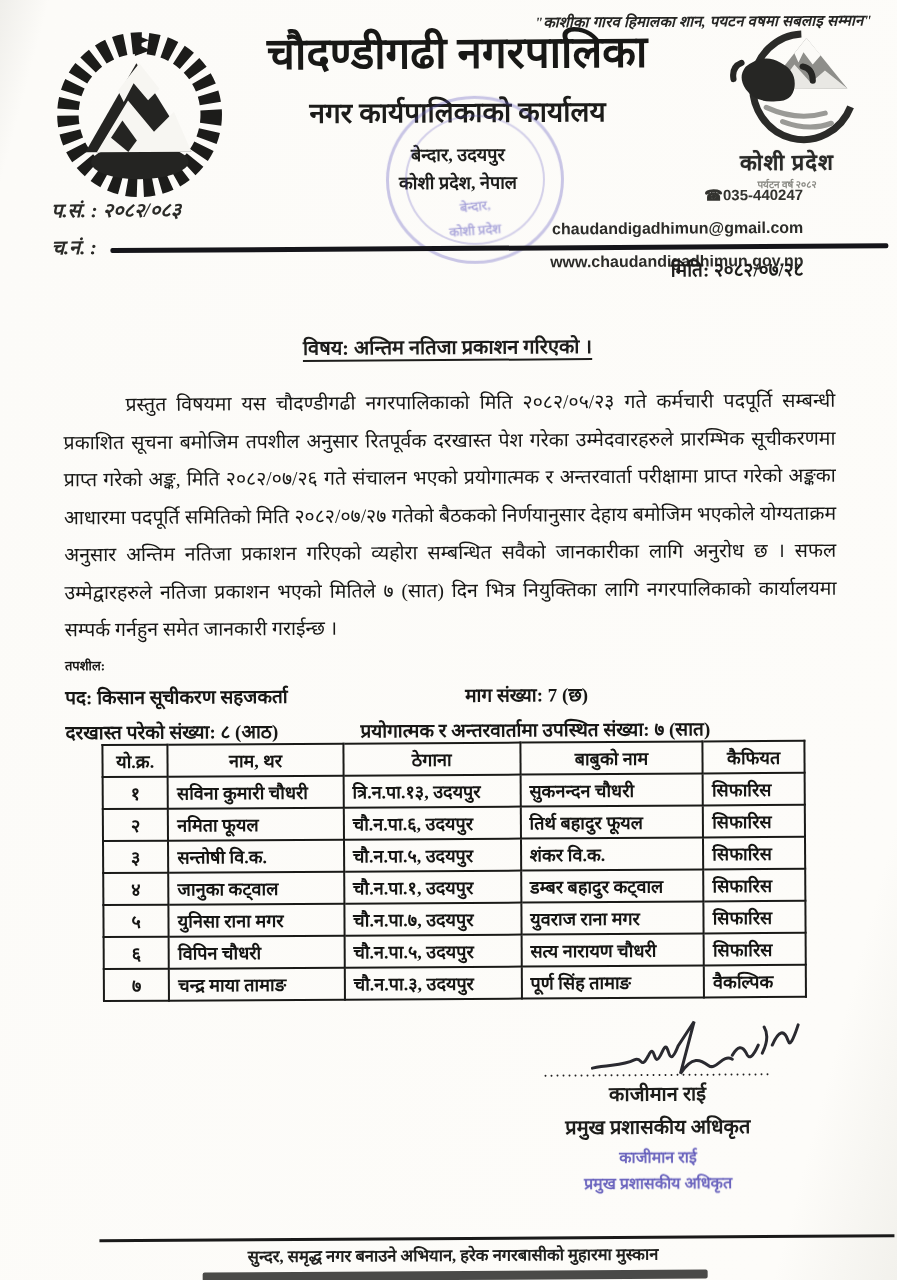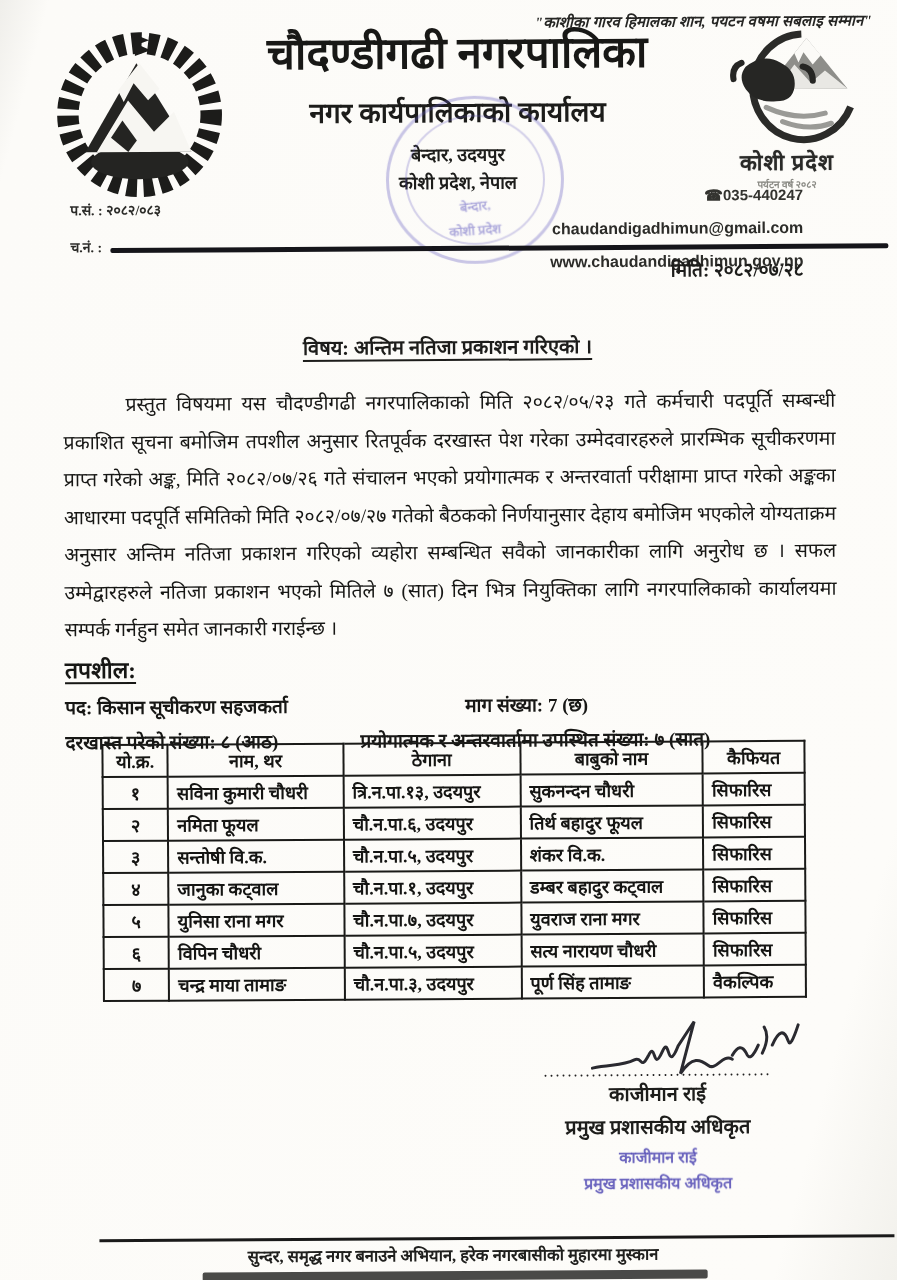--- a/index.html
+++ b/index.html
@@ -48,39 +48,39 @@
 
   .koshi-logo { position:absolute; top:28px; right:18px; width:180px; text-align:center; }
   .koshi-label { font-size:22px; font-weight:bold; color:#2a2a28; margin-top:-6px; letter-spacing:1px;
                  text-shadow:0 0 1px #999; }
   .koshi-sub { font-size:10px; font-weight:bold; color:#8a8a84; margin-top:1px; }
 
   .contact { position:absolute; top:180px; right:92px; text-align:right; line-height:33px; }
   .phone-line { font-size:15px; font-weight:bold; font-family:"Liberation Sans", sans-serif; color:#33332f; }
   .email-line,.web-line { font-size:16px; font-weight:bold; font-family:"Liberation Sans", sans-serif; color:#2c2c29; }
 
-  .refs { position:absolute; top:190px; left:72px; font-size:14px; font-weight:bold; line-height:37px; color:#2b2b28; }
+  .refs { position:absolute; top:190px; left:53px; font-size:20px; font-weight:bold; line-height:37px; color:#2b2b28;font-style:italic; }
 
   .header-rule { position:absolute; top:246px; left:112px; width:778px; height:5px;
                  background:#15151a; border-radius:2px; }
 
   .date-block { position:absolute; top:256px; right:92px; text-align:right;
                 font-size:19px; font-weight:bold; line-height:31px; }
 
   .subject { position:absolute; top:333px; left:0; width:100%; text-align:center; }
   .subject span { font-size:20px; font-weight:bold; text-decoration:underline; text-underline-offset:5px; }
 
   .body-text {
     position:absolute; top:384px; left:64px; width:772px;
     font-size:19.5px; line-height:37.5px; text-align:justify; text-indent:62px;
     color:#171715; font-weight:500;
   }
 
   .details { position:absolute; top:651px; left:64px; width:772px; font-size:19px; font-weight:bold; color:#171715; }
-  .details-heading { text-decoration:underline; text-underline-offset:4px; font-size:23px; }
+  .details-heading { text-underline-offset:4px; font-size:13px; }
   .details-row { display:flex; margin-top:9px; }
   .post-cell { width:400px; }
   .apps-cell { width:295px; }
 
   table.results {
     position:absolute; top:742px; left:100px; width:704px;
     border-collapse:collapse; table-layout:fixed;
     font-size:18px; font-weight:bold; color:#151513;
   }
   table.results th, table.results td {

